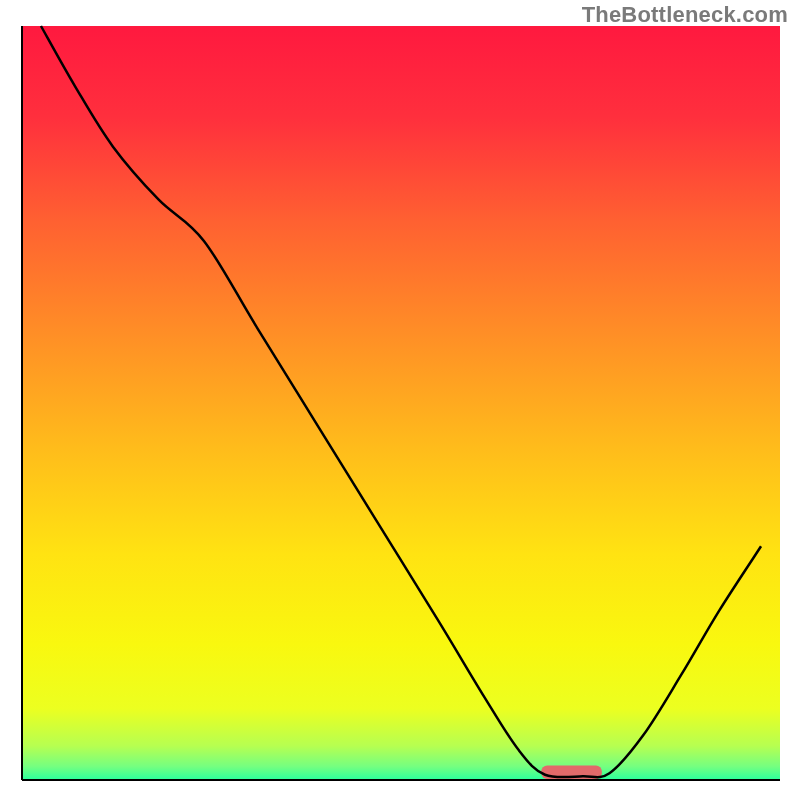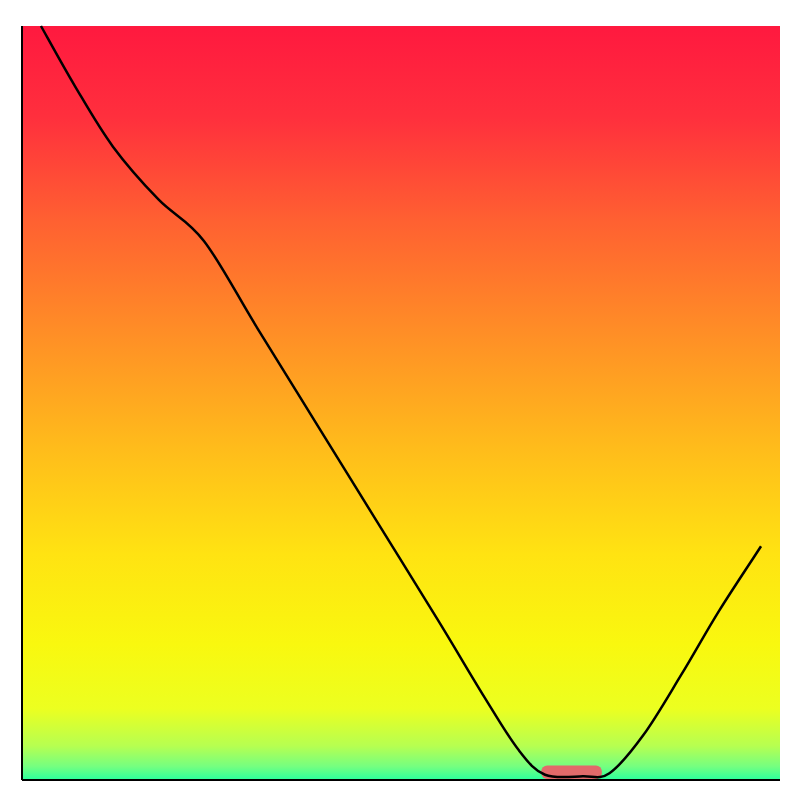--- a/index.html
+++ b/index.html
@@ -48,13 +48,14 @@
           <stop offset="98.20%" stop-color="#75ff80"></stop>
           <stop offset="100.00%" stop-color="#2aff9d"></stop>
         </linearGradient>
     </defs>
     <rect id="plot-bg" fill="url(#bg-grad)" x="22" y="26" width="758" height="754"></rect>
     <line id="axis-x" stroke="#000" stroke-width="2" x1="22" y1="780" x2="780" y2="780"></line>
     <line id="axis-y" stroke="#000" stroke-width="2" x1="22" y1="26" x2="22" y2="780"></line>
     <rect id="marker" rx="6" ry="6" x="541.23" width="60.639999999999986" y="765.428" height="13.572000000000001" fill="#e26a6a"></rect>
     <path id="curve" fill="none" stroke="#000000" stroke-width="2.5" d="M 40.95 26.00 C 46.64 36.05, 63.06 66.21, 75.06 86.32 C 87.06 106.43, 99.06 127.79, 112.96 146.64 C 126.86 165.49, 143.28 183.71, 158.44 199.42 C 173.60 215.13, 187.50 219.53, 203.92 240.89 C 220.34 262.25, 238.03 296.81, 256.98 327.60 C 275.93 358.39, 297.41 392.95, 317.62 425.62 C 337.83 458.29, 358.05 490.97, 378.26 523.64 C 398.47 556.31, 421.21 592.76, 438.90 621.66 C 456.59 650.56, 471.12 675.70, 484.38 697.06 C 497.64 718.42, 508.38 736.90, 518.49 749.84 C 528.60 762.78, 534.28 770.32, 545.02 774.72 C 555.76 779.12, 572.18 776.48, 582.92 776.23 C 593.66 775.98, 599.34 780.13, 609.45 773.21 C 619.56 766.30, 631.56 751.22, 643.56 734.76 C 655.56 718.30, 668.83 695.17, 681.46 674.44 C 694.09 653.70, 706.10 631.71, 719.36 610.35 C 732.63 588.99, 754.10 556.94, 761.05 546.26"></path>
   </svg>
+  <div class="attribution">TheBottleneck.com</div>
 </div>
 
 </body></html>

